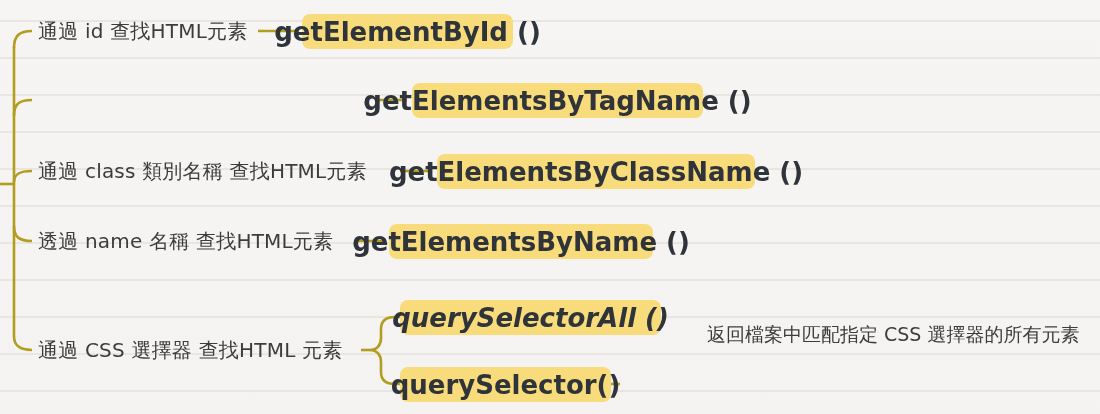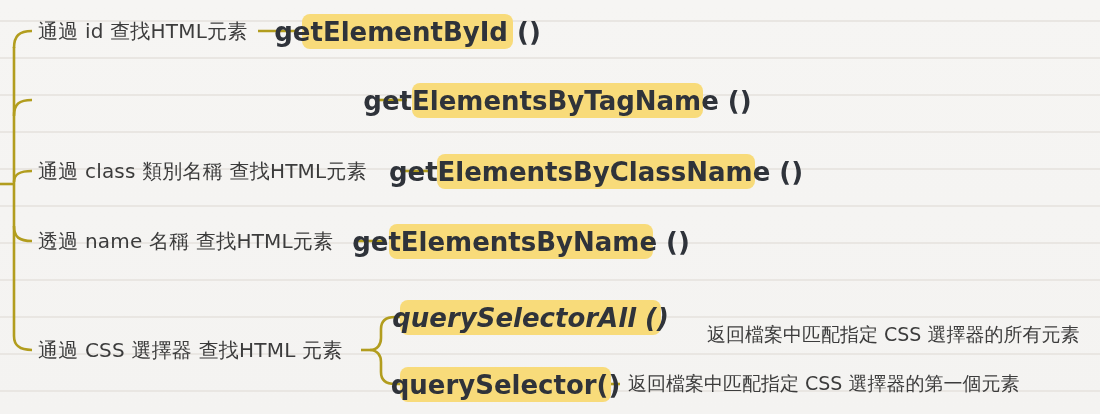--- a/index.html
+++ b/index.html
@@ -99,15 +99,14 @@
   <div class="topic-label" style="left:38px; top:350px;">通過 CSS 選擇器 查找HTML 元素</div>
 
   <div class="method-node" style="left:302px; top:14px; width:211px;">getElementById ()</div>
   <div class="method-node" style="left:437px; top:154px; width:318px;">getElementsByClassName ()</div>
   <div class="method-node" style="left:412px; top:83px; width:291px;">getElementsByTagName ()</div>
   <div class="method-node" style="left:389px; top:224px; width:264px;">getElementsByName ()</div>
   <div class="method-node" style="left:400px; top:300px; width:261px;font-style:italic;">querySelectorAll ()</div>
   <div class="method-node" style="left:400px; top:367px; width:211px;">querySelector()</div>
 
   <div class="desc-label" style="left:661px; top:335px;margin-left:46px;">返回檔案中匹配指定 CSS 選擇器的所有元素</div>
-  <div class="desc-label" style="left:628px; top:384px;">返回檔案中匹配指定 CSS 選擇器的第一個元素</div>
 
 </div>
 
 </body></html>

